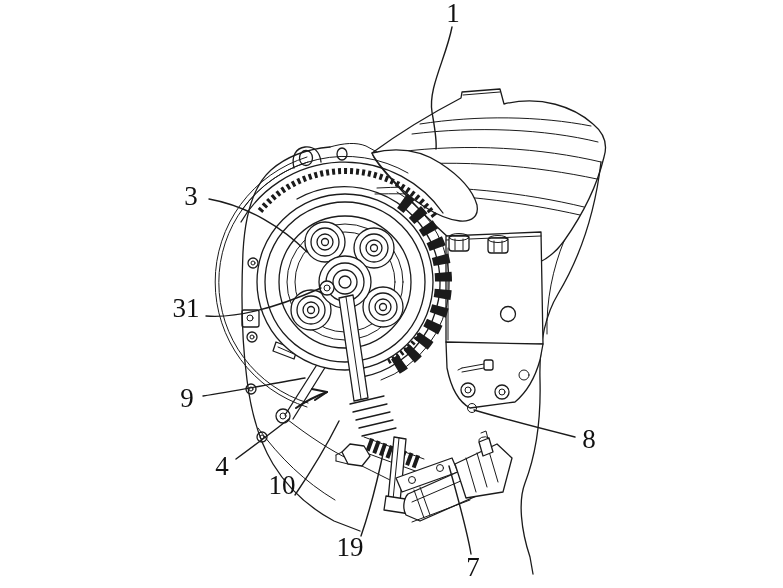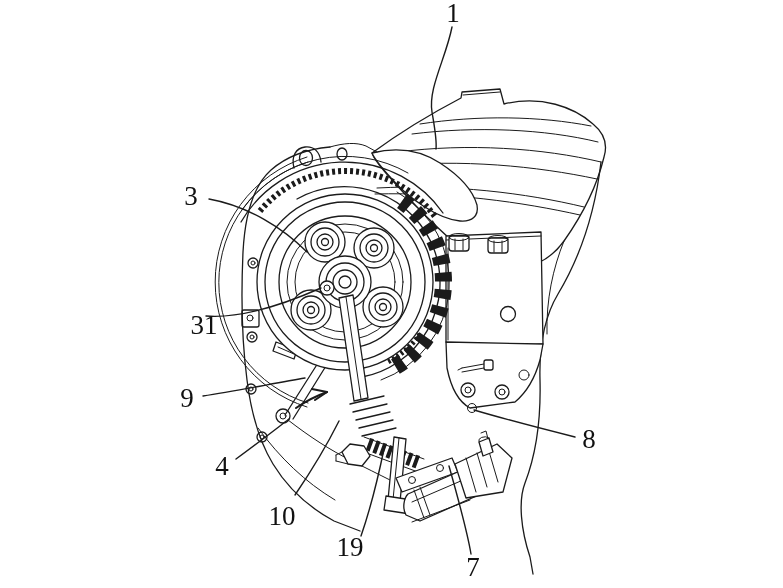--- a/index.html
+++ b/index.html
@@ -208,21 +208,21 @@
     <path class="leader" d="M 236,459 C 254,446 272,432 289,419"></path>
     <path class="leader" d="M 295,495 C 312,470 327,445 339,421"></path>
     <path class="leader" d="M 361,536 C 370,510 378,478 384,449"></path>
     <path class="leader" d="M 471,554 C 467,530 458,498 449,466"></path>
     <path class="leader" d="M 575,437 C 543,429 508,420 474,410"></path>
   </g>
 </svg>
 
 <div class="ref-label" style="left:453px;top:13px;">1</div>
 <div class="ref-label" style="left:191px;top:196px;">3</div>
-<div class="ref-label" style="left:186px;top:325px;margin-left:18px;">31</div>
+<div class="ref-label" style="left:186px;top:308px;">31</div>
 <div class="ref-label" style="left:187px;top:398px;">9</div>
 <div class="ref-label" style="left:222px;top:466px;">4</div>
-<div class="ref-label" style="left:282px;top:516px;">10</div>
+<div class="ref-label" style="left:282px;top:485px;">10</div>
 <div class="ref-label" style="left:350px;top:547px;">19</div>
 <div class="ref-label" style="left:473px;top:567px;">7</div>
 <div class="ref-label" style="left:589px;top:439px;">8</div>
 
 </div>
 
 </body></html>

